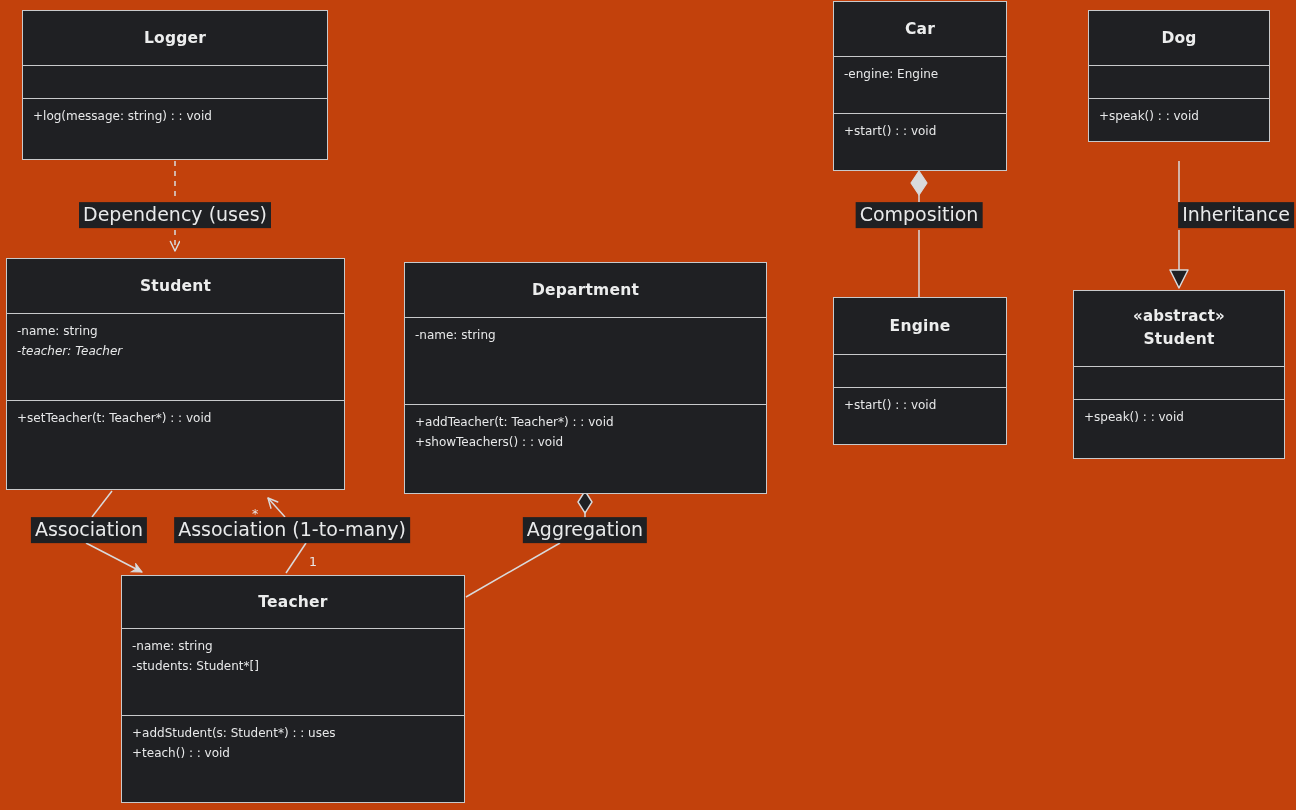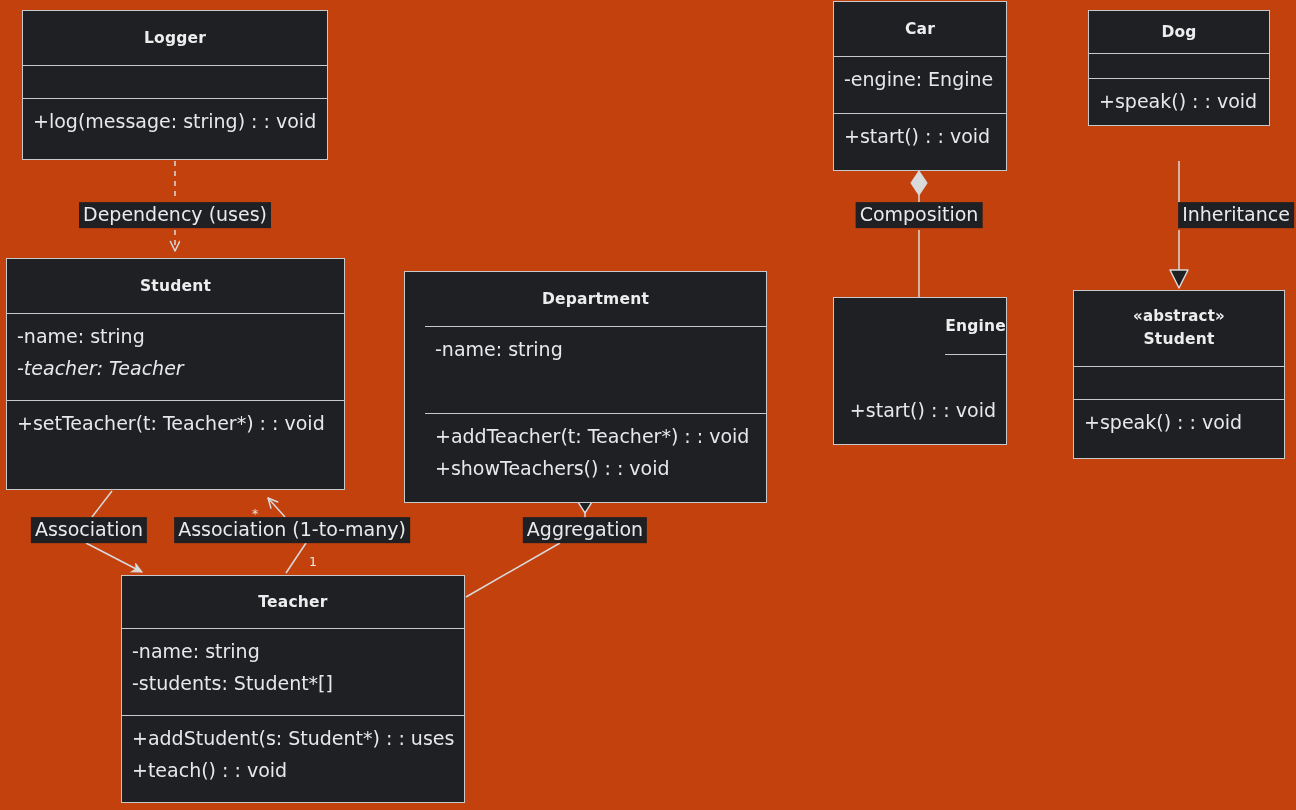--- a/index.html
+++ b/index.html
@@ -49,21 +49,21 @@
     color: #eceded;
     line-height: 1.45;
   }
   .cls-name {
     line-height: 1.45;
   }
   .cls-section {
     box-sizing: border-box;
     padding: 7px 10px 7px 10px;
     color: #e7e8e9;
-    font-size: 19px;
+    font-size: 12px;
     line-height: 1.68;
   }
   .cls-attrs {
     border-bottom: 1.4px solid #c8c9cb;
   }
   .cls-row {
     white-space: nowrap;
   }
   .cls-row.italic {
     font-style: italic;
@@ -159,21 +159,21 @@
     </div>
     <div class="cls-section cls-attrs" style="height:87px;">
       <div class="cls-row">-name: string</div>
       <div class="cls-row italic">-teacher: Teacher</div>
     </div>
     <div class="cls-section">
       <div class="cls-row">+setTeacher(t: Teacher*) : : void</div>
     </div>
   </div>
 
-  <div class="uml-class" style="left:404px; top:271px; width:363px; height:232px;padding-left:20px;">
+  <div class="uml-class" style="left:404px; top:262px; width:363px; height:232px;">
     <div class="cls-header" style="height:55px;">
       <div class="cls-name">Department</div>
     </div>
     <div class="cls-section cls-attrs" style="height:87px;">
       <div class="cls-row">-name: string</div>
     </div>
     <div class="cls-section">
       <div class="cls-row">+addTeacher(t: Teacher*) : : void</div>
       <div class="cls-row">+showTeachers() : : void</div>
     </div>
@@ -198,31 +198,31 @@
       <div class="cls-name">Car</div>
     </div>
     <div class="cls-section cls-attrs" style="height:57px;">
       <div class="cls-row">-engine: Engine</div>
     </div>
     <div class="cls-section">
       <div class="cls-row">+start() : : void</div>
     </div>
   </div>
 
-  <div class="uml-class" style="left:833px; top:297px; width:174px; height:148px;align-items:flex-end;">
+  <div class="uml-class" style="left:833px; top:297px; width:174px; height:148px;">
     <div class="cls-header" style="height:57px;">
       <div class="cls-name">Engine</div>
     </div>
     <div class="cls-section cls-attrs empty-sec"></div>
     <div class="cls-section">
       <div class="cls-row">+start() : : void</div>
     </div>
   </div>
 
-  <div class="uml-class" style="left:1088px; top:10px; width:182px; height:116px;">
+  <div class="uml-class" style="left:1088px; top:10px; width:182px; height:132px;">
     <div class="cls-header" style="height:55px;">
       <div class="cls-name">Dog</div>
     </div>
     <div class="cls-section cls-attrs empty-sec"></div>
     <div class="cls-section">
       <div class="cls-row">+speak() : : void</div>
     </div>
   </div>
 
   <div class="uml-class" style="left:1073px; top:290px; width:212px; height:169px;">

